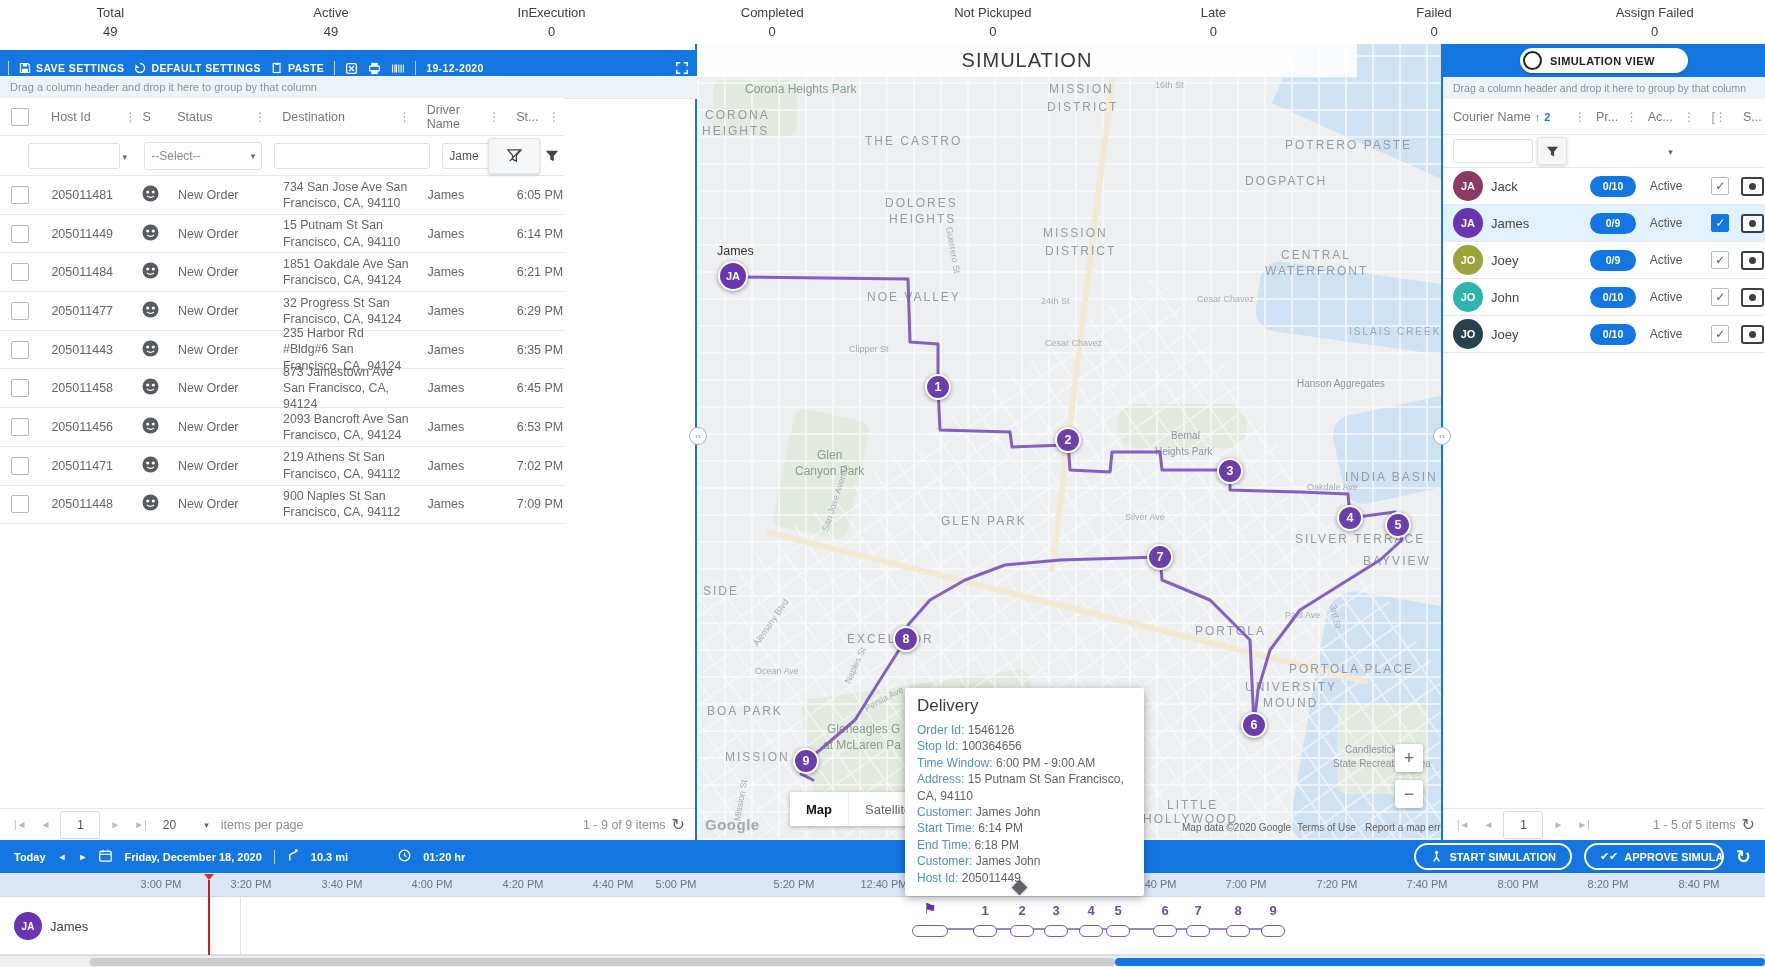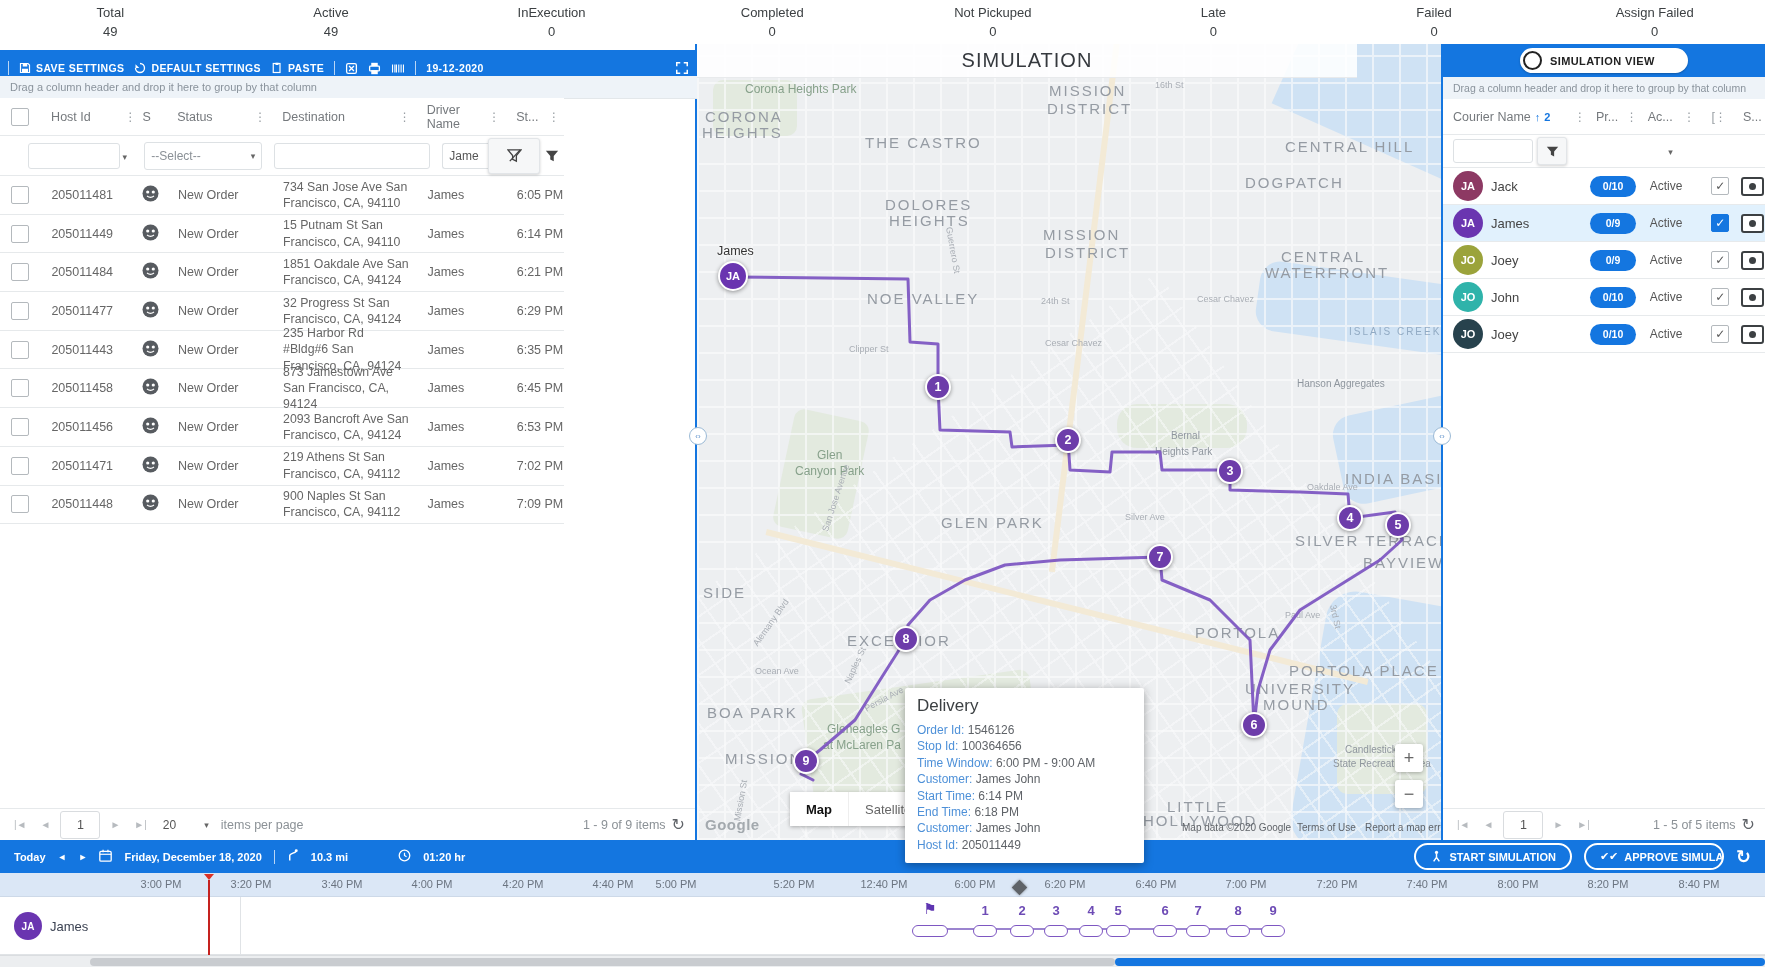--- a/index.html
+++ b/index.html
@@ -60,21 +60,21 @@
   .water{position:absolute;background:#cfe2f4;z-index:1}
   .park{position:absolute;background:#e3eadf;border-radius:10px;z-index:1}
   .streets{position:absolute;left:0;top:0;width:744px;height:796px;z-index:2;opacity:.65;
     background-image:repeating-linear-gradient(0deg,#fbfcfd 0 2px,transparent 2px 27px),
                      repeating-linear-gradient(90deg,#fbfcfd 0 2px,transparent 2px 27px)}
   .streetsdiag{position:absolute;left:-180px;top:430px;width:900px;height:620px;z-index:2;opacity:.5;transform:rotate(-35deg);
     background-image:repeating-linear-gradient(0deg,#fbfcfd 0 2px,transparent 2px 24px),
                      repeating-linear-gradient(90deg,#fbfcfd 0 2px,transparent 2px 24px)}
   .freeway{position:absolute;background:#f3ead6;z-index:2}
   .mlabel{position:absolute;z-index:3;white-space:nowrap;transform-origin:left center}
-  .marea{font-size:15px;color:#959ba3;letter-spacing:2px}
+  .marea{font-size:12px;color:#959ba3;letter-spacing:2px}
   .mpark{font-size:12px;color:#87a18b}
   .mplace{font-size:10px;color:#8f969e}
   .mwater{font-size:10px;color:#92abc4;letter-spacing:2px}
   .mstreet{font-size:9px;color:#a9aeb5}
   #maptitle{position:absolute;left:0;top:0;width:660px;height:33px;background:rgba(255,255,255,.88);z-index:6;
     display:flex;align-items:center;justify-content:center;font-size:20px;color:#35393e;letter-spacing:1px;border-bottom:1px solid #e8eaec}
   #routesvg{position:absolute;left:0;top:0;z-index:4}
   .mstop{position:absolute;z-index:5;width:26px;height:26px;margin:-13px 0 0 -13px;border-radius:50%;
     background:#6d3daa;border:2px solid #fff;box-sizing:border-box;color:#fff;font-size:12.5px;font-weight:bold;
     display:flex;align-items:center;justify-content:center;box-shadow:0 1px 4px rgba(0,0,0,.4);cursor:pointer}
@@ -541,21 +541,21 @@
       <div class="mlabel marea" style="left: 8px; top: 64px;">CORONA</div>
 
       <div class="mlabel marea" style="left: 5px; top: 80px;">HEIGHTS</div>
 
       <div class="mlabel marea" style="left: 168px; top: 90px;">THE CASTRO</div>
 
       <div class="mlabel marea" style="left: 352px; top: 38px;">MISSION</div>
 
       <div class="mlabel marea" style="left: 350px; top: 56px;">DISTRICT</div>
 
-      <div class="mlabel marea" style="left: 588px; top: 94px;">CENTRAL HILL</div>
+      <div class="mlabel marea" style="left: 588px; top: 94px;">POTRERO PASTE</div>
 
       <div class="mlabel marea" style="left: 548px; top: 130px;">DOGPATCH</div>
 
       <div class="mlabel marea" style="left: 188px; top: 152px;">DOLORES</div>
 
       <div class="mlabel marea" style="left: 192px; top: 168px;">HEIGHTS</div>
 
       <div class="mlabel marea" style="left: 346px; top: 182px;">MISSION</div>
 
       <div class="mlabel marea" style="left: 348px; top: 200px;">DISTRICT</div>
@@ -985,20 +985,24 @@
       <div class="pfield">
         <span class="fl">Stop Id:</span>
         <span>100364656</span>
       </div>
 
       <div class="pfield">
         <span class="fl">Time Window:</span>
         <span>6:00 PM - 9:00 AM</span>
       </div>
 
+      <div class="pfield">
+        <span class="fl">Address:</span>
+        <span>15 Putnam St San Francisco, CA, 94110</span>
+      </div>
 
       <div class="pfield">
         <span class="fl">Customer:</span>
         <span>James John</span>
       </div>
 
       <div class="pfield">
         <span class="fl">Start Time:</span>
         <span>6:14 PM</span>
       </div>

